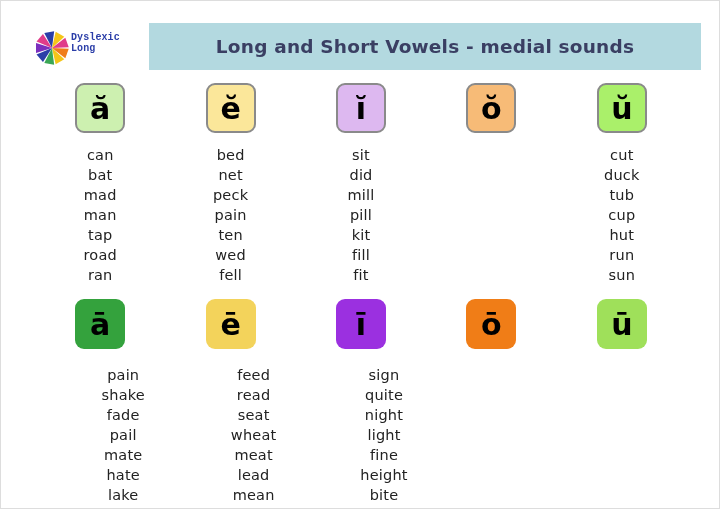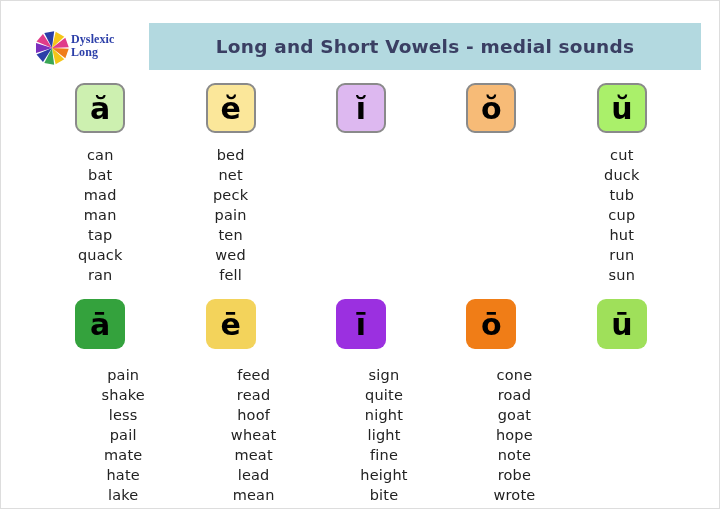--- a/index.html
+++ b/index.html
@@ -47,23 +47,23 @@
   .logo-text {
     position: absolute;
     left: 36px;
     top: 6px;
     line-height: 1.08;
   }
   .logo-text .l1, .logo-text .l2 {
     display: block;
     color: #2b3ea8;
     font-weight: bold;
-    font-size: 12px;
+    font-size: 10px;
     letter-spacing: .1px;
-    font-family: Liberation Serif, serif;
+    font-family: Liberation Mono, monospace;
   }
   .title-bar {
     position: absolute;
     left: 148px;
     top: 0px;
     width: 552px;
     height: 47px;
     background: #b3d9e0;
     display: flex;
     align-items: center;
@@ -184,21 +184,21 @@
       <div class="col">
         <div class="tile short" style="background:#cdf0b0;">
           <span>ă</span>
         </div>
         <div class="words">
           <div class="word">can</div>
           <div class="word">bat</div>
           <div class="word">mad</div>
           <div class="word">man</div>
           <div class="word">tap</div>
-          <div class="word">quack</div>
+          <div class="word">road</div>
           <div class="word">ran</div>
         </div>
       </div>
 
       <div class="col">
         <div class="tile short" style="background:#fbe79a;">
           <span>ĕ</span>
         </div>
         <div class="words">
           <div class="word">bed</div>
@@ -208,20 +208,29 @@
           <div class="word">ten</div>
           <div class="word">wed</div>
           <div class="word">fell</div>
         </div>
       </div>
 
       <div class="col">
         <div class="tile short" style="background:#ddb8f0;">
           <span>ĭ</span>
         </div>
+        <div class="words">
+          <div class="word">sit</div>
+          <div class="word">did</div>
+          <div class="word">mill</div>
+          <div class="word">pill</div>
+          <div class="word">kit</div>
+          <div class="word">fill</div>
+          <div class="word">fit</div>
+        </div>
       </div>
 
       <div class="col">
         <div class="tile short" style="background:#f7bb77;">
           <span>ŏ</span>
         </div>
       </div>
 
       <div class="col">
         <div class="tile short" style="background:#aaf06a;">
@@ -242,36 +251,36 @@
 
     <div class="row row-long">
 
       <div class="col">
         <div class="tile long" style="background:#34a23d;">
           <span>ā</span>
         </div>
         <div class="words words-long">
           <div class="word">pain</div>
           <div class="word">shake</div>
-          <div class="word">less</div>
+          <div class="word">fade</div>
           <div class="word">pail</div>
           <div class="word">mate</div>
           <div class="word">hate</div>
           <div class="word">lake</div>
         </div>
       </div>
 
       <div class="col">
         <div class="tile long" style="background:#f3d35b;">
           <span>ē</span>
         </div>
         <div class="words words-long">
           <div class="word">feed</div>
           <div class="word">read</div>
-          <div class="word">hoof</div>
+          <div class="word">seat</div>
           <div class="word">wheat</div>
           <div class="word">meat</div>
           <div class="word">lead</div>
           <div class="word">mean</div>
         </div>
       </div>
 
       <div class="col">
         <div class="tile long" style="background:#9b30e0;">
           <span>ī</span>
@@ -284,29 +293,20 @@
           <div class="word">fine</div>
           <div class="word">height</div>
           <div class="word">bite</div>
         </div>
       </div>
 
       <div class="col">
         <div class="tile long" style="background:#f07d17;">
           <span>ō</span>
         </div>
-        <div class="words words-long">
-          <div class="word">cone</div>
-          <div class="word">road</div>
-          <div class="word">goat</div>
-          <div class="word">hope</div>
-          <div class="word">note</div>
-          <div class="word">robe</div>
-          <div class="word">wrote</div>
-        </div>
       </div>
 
       <div class="col">
         <div class="tile long" style="background:#9fe05a;">
           <span>ū</span>
         </div>
       </div>
 
     </div>
 

